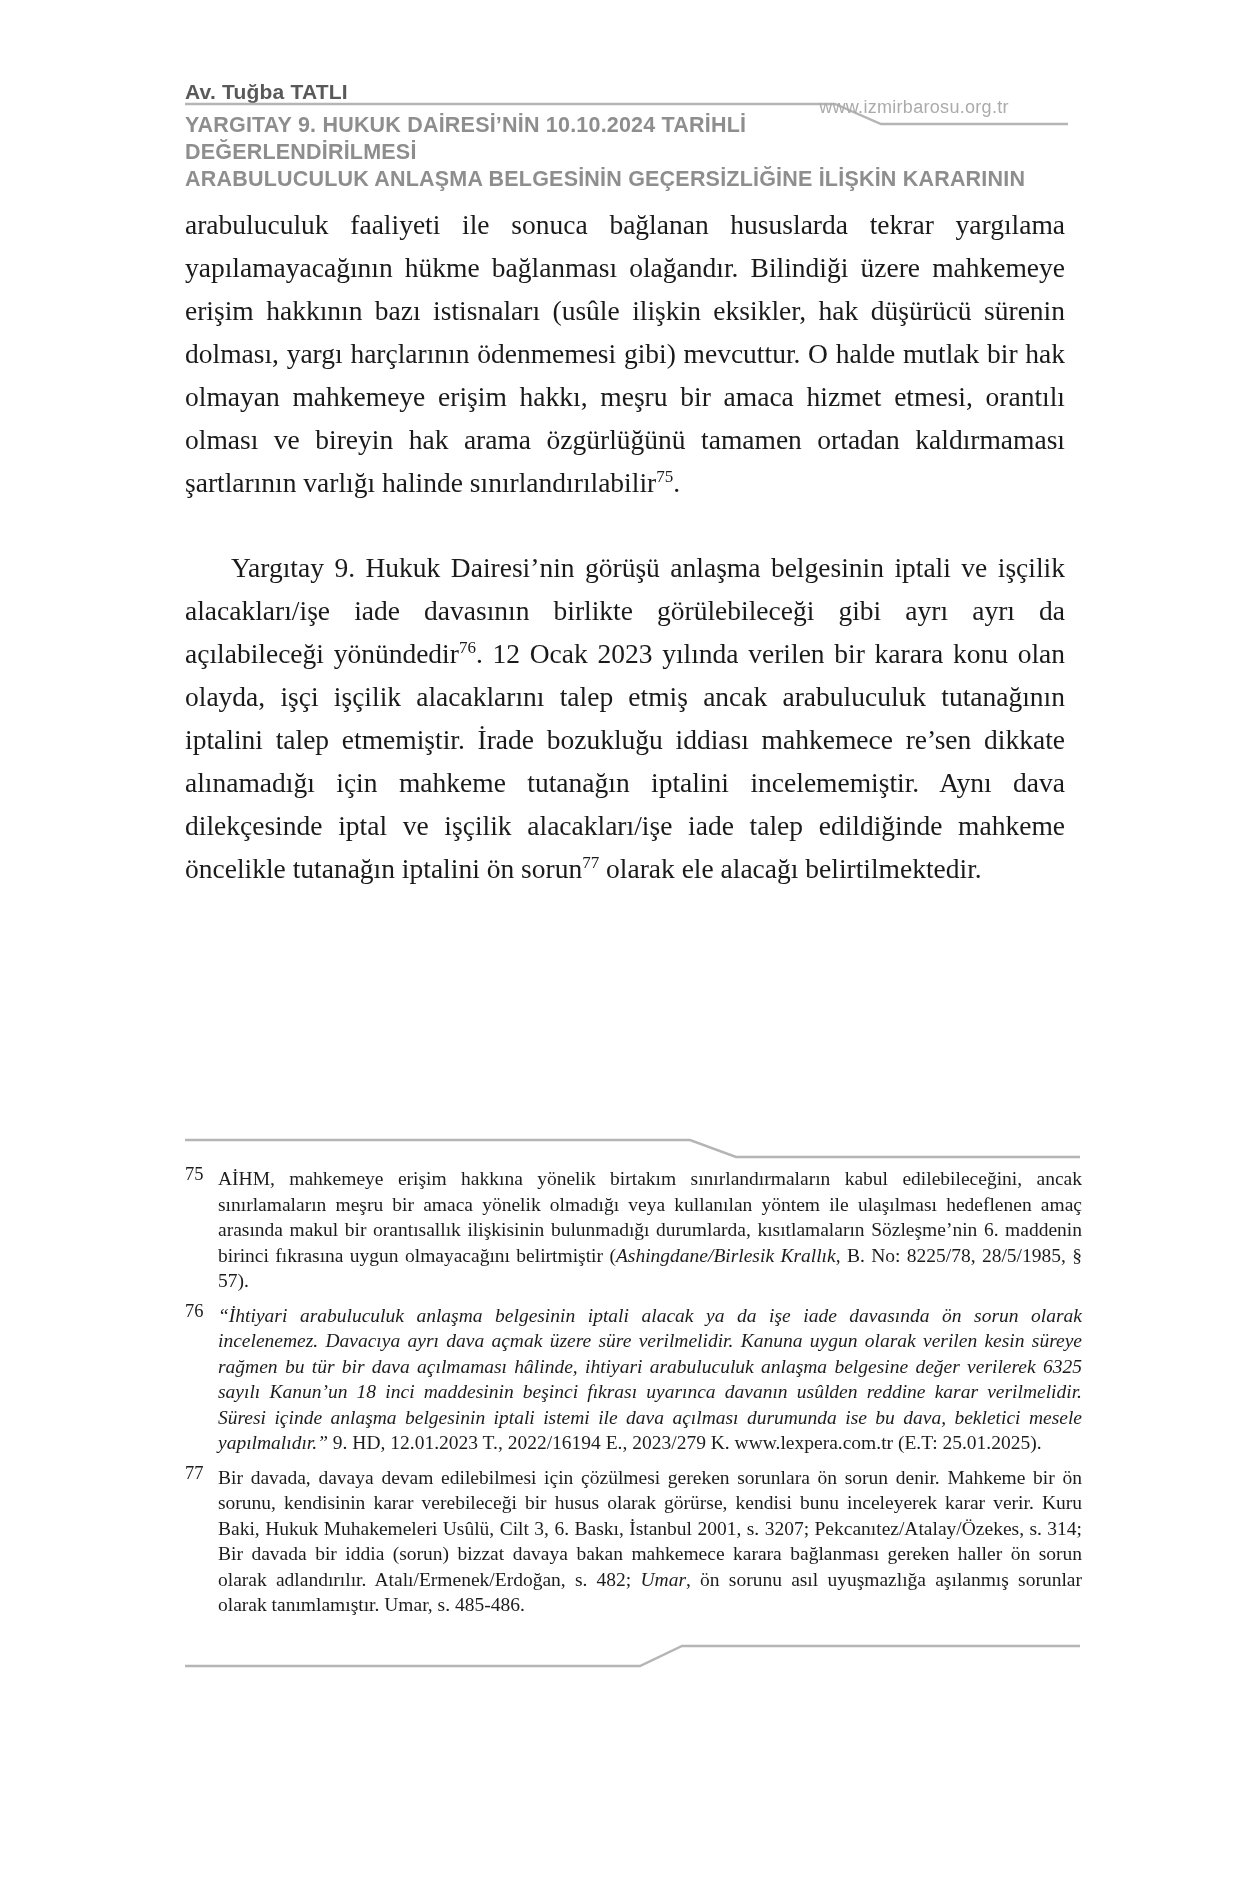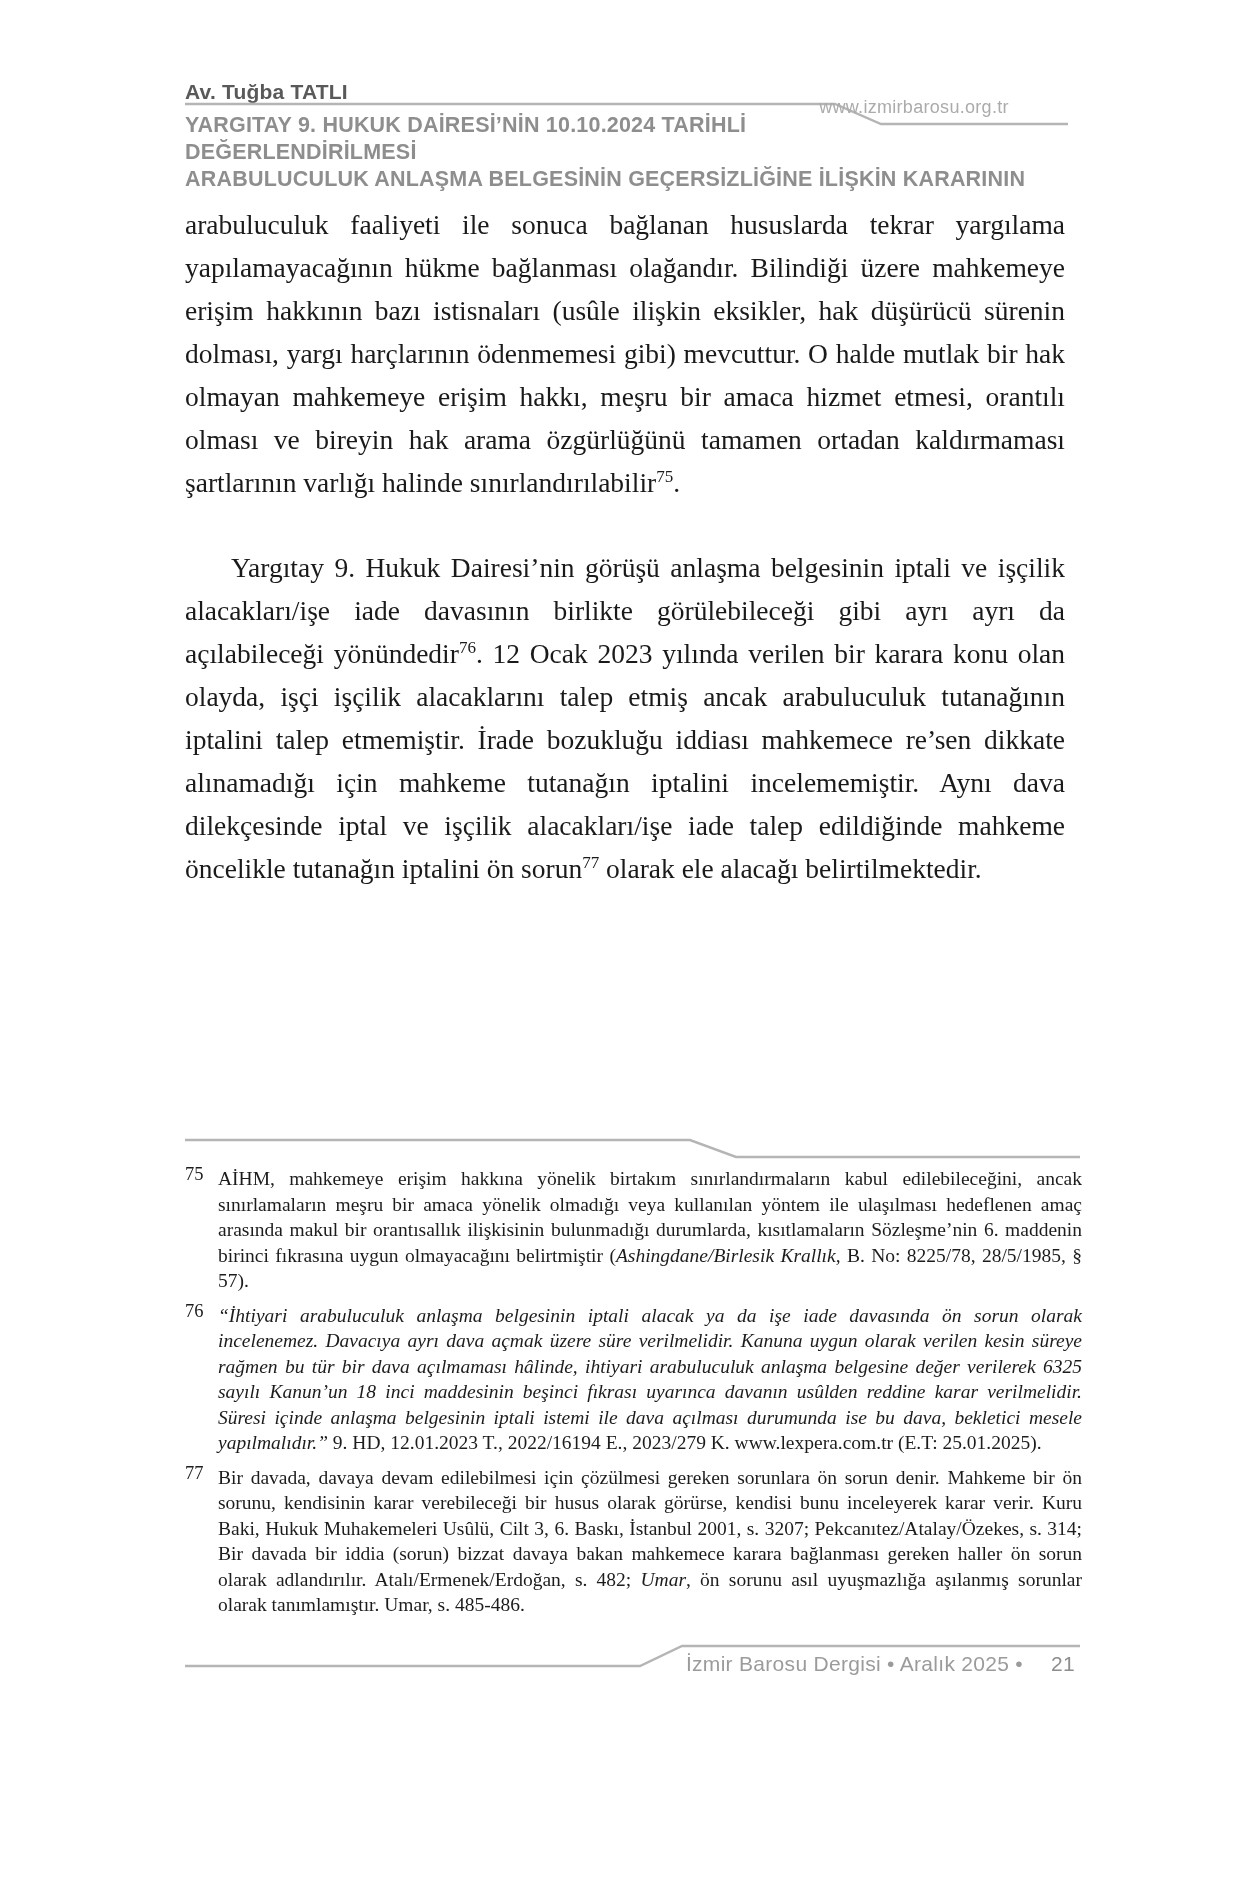--- a/index.html
+++ b/index.html
@@ -96,17 +96,14 @@
       <span class="fn-num">77</span>
       <span class="fn-body"><span>Bir davada, davaya devam edilebilmesi için çözülmesi gereken sorunlara ön sorun denir. Mahkeme bir ön sorunu, kendisinin karar verebileceği bir husus olarak görürse, kendisi bunu inceleyerek karar verir. Kuru Baki, Hukuk Muhakemeleri Usûlü, Cilt 3, 6. Baskı, İstanbul 2001, s. 3207; Pekcanıtez/Atalay/Özekes, s. 314; Bir davada bir iddia (sorun) bizzat davaya bakan mahkemece karara bağlanması gereken haller ön sorun olarak adlandırılır. Atalı/Ermenek/Erdoğan, s. 482; </span><i>Umar</i><span>, ön sorunu asıl uyuşmazlığa aşılanmış sorunlar olarak tanımlamıştır. Umar, s. 485-486.</span></span>
     </div>
 
   </div>
 
   <svg class="footer-rule" width="900" height="32" viewBox="0 0 900 32">
     <polyline points="0,26 455,26 497,6 895,6" fill="none" stroke="#b5b5b5" stroke-width="2.4"></polyline>
   </svg>
 
-  <div class="footer-text">
-    <span>İzmir Barosu Dergisi • Aralık 2025 •</span><span class="pageno">21</span>
-  </div>
 
 </div>
 
 </body></html>

